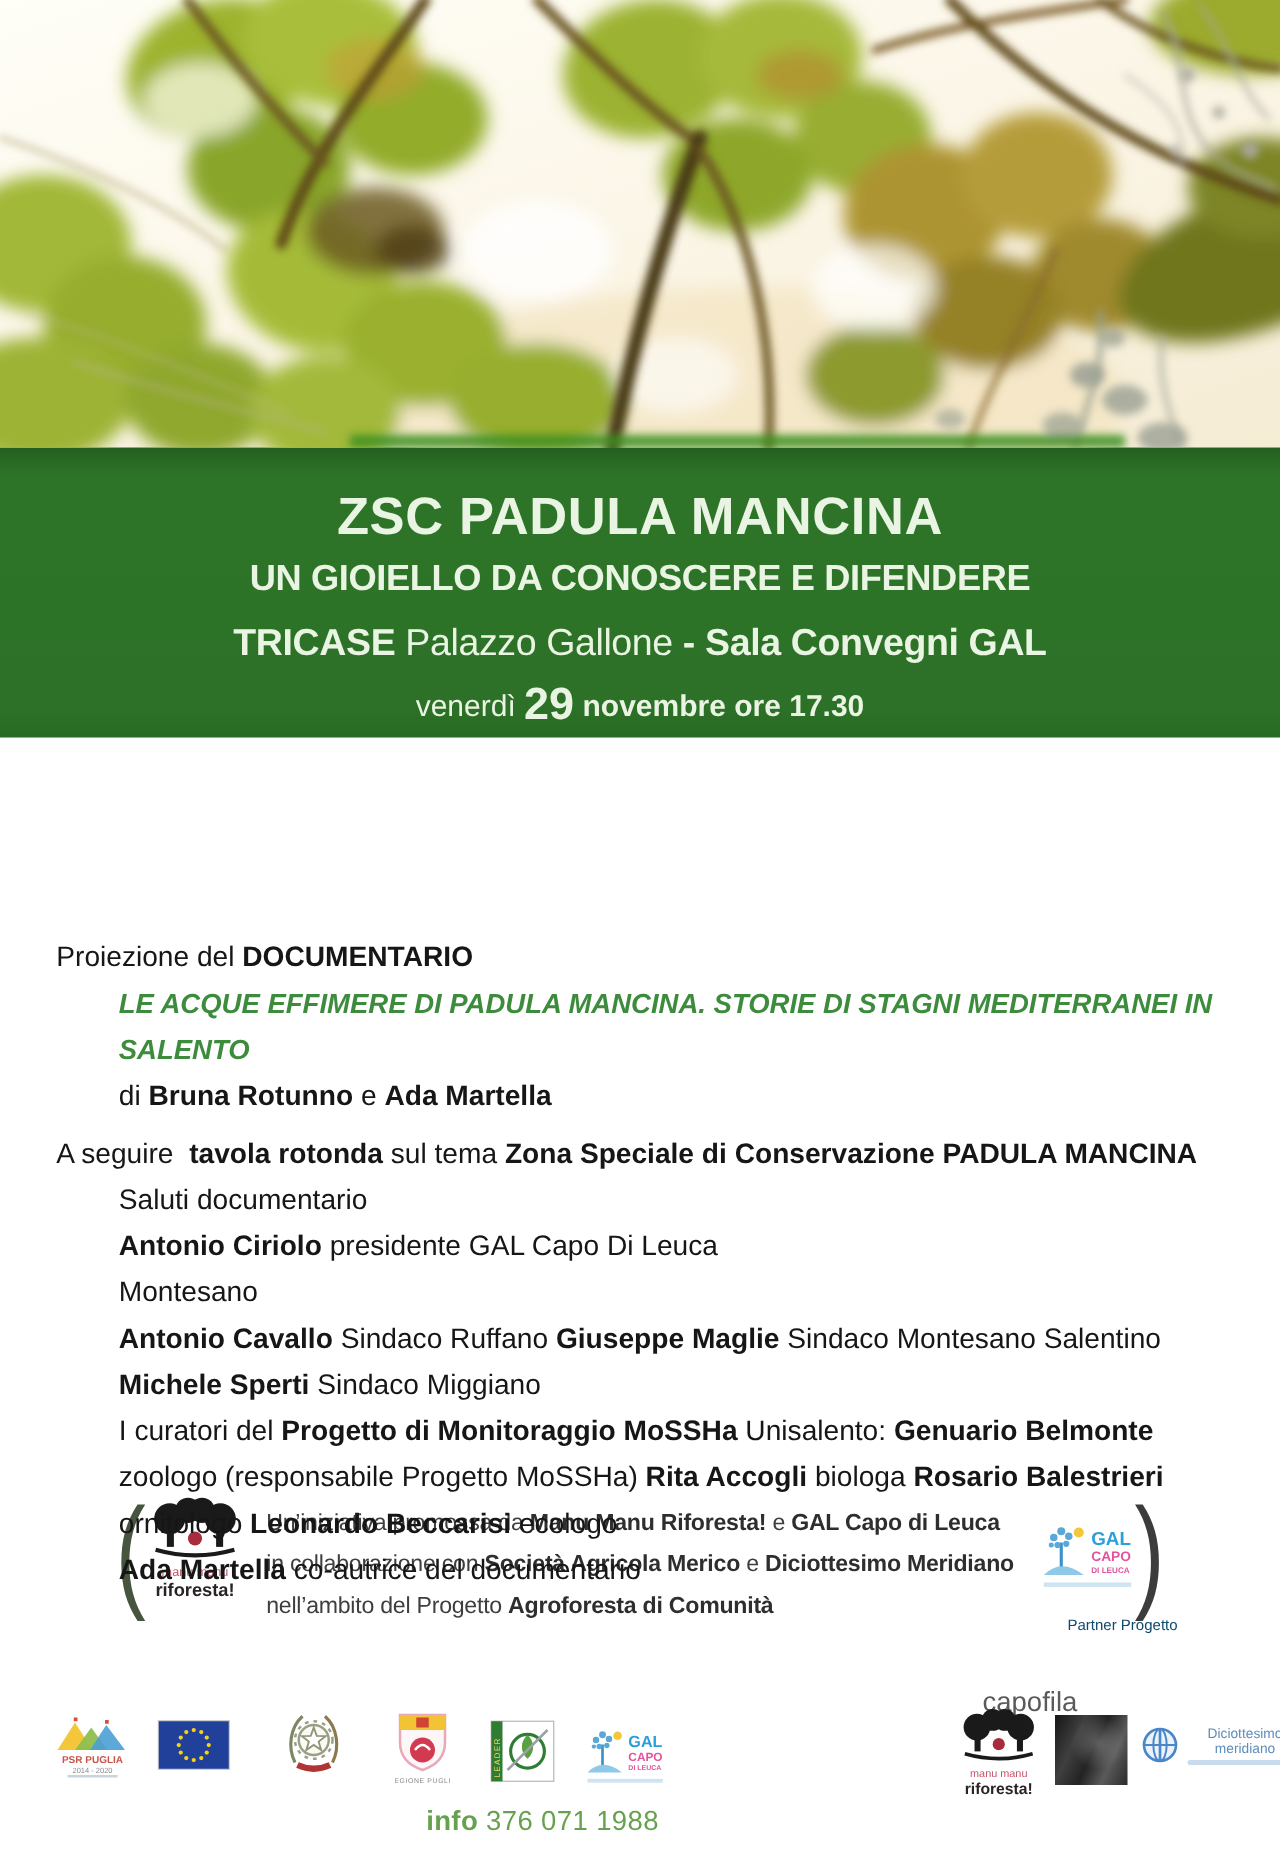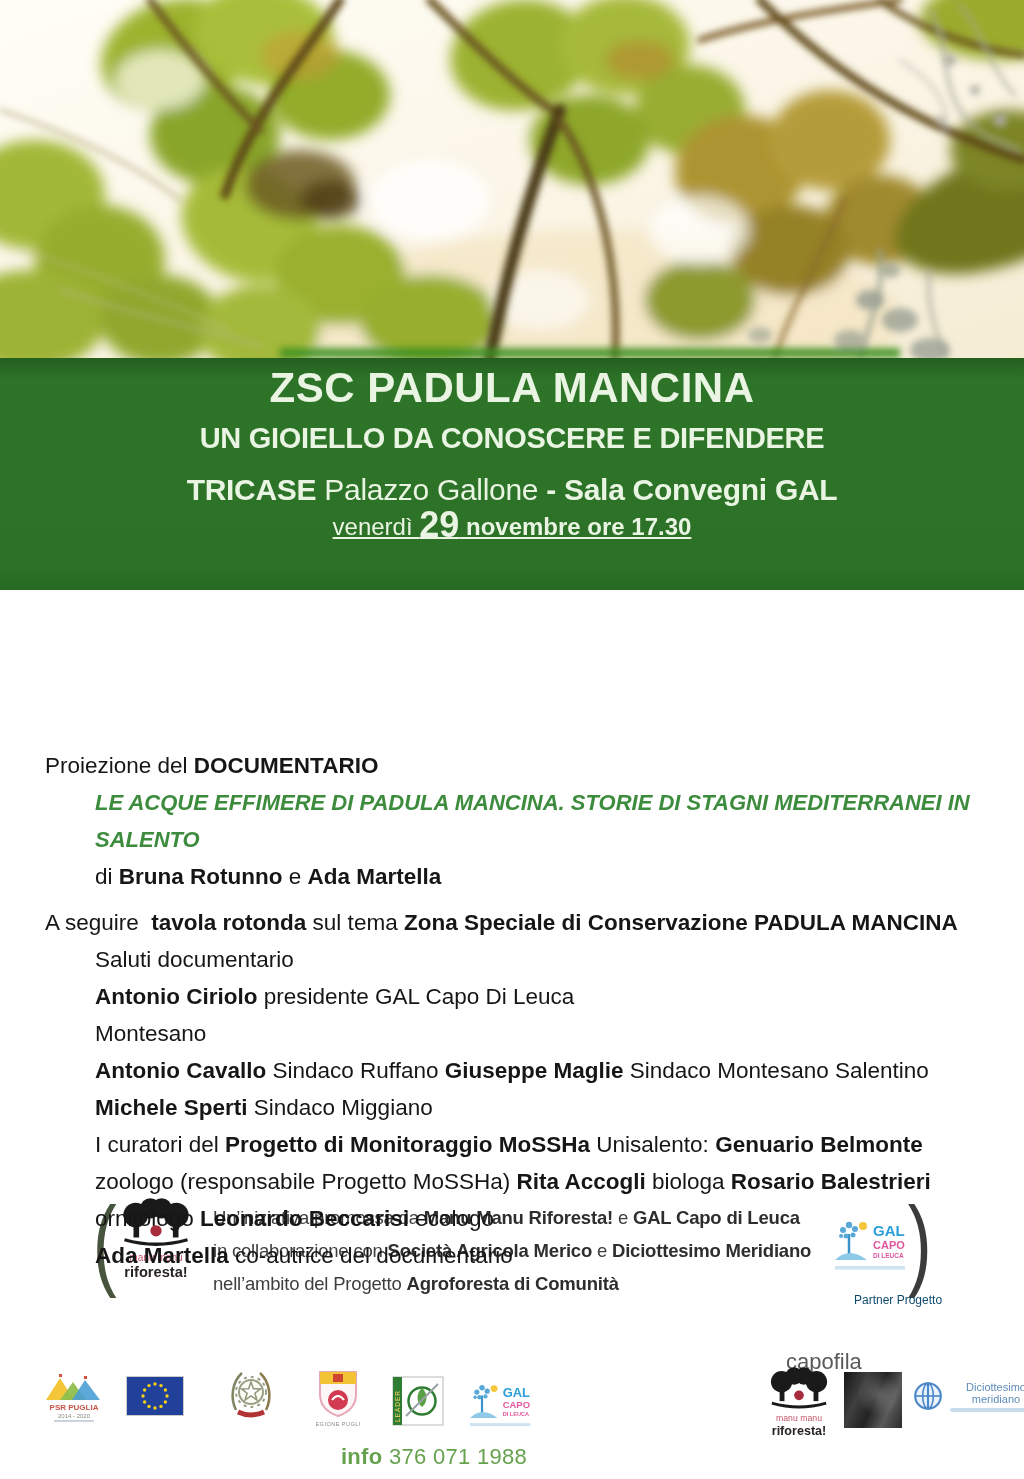--- a/index.html
+++ b/index.html
@@ -9,25 +9,25 @@
   }
   
   .photo{position:absolute;top:0;left:0;width:1024px;height:358px;overflow:hidden;}
   .photo svg{display:block;}
   
   .banner{
     position:absolute;top:358px;left:0;width:1024px;height:232px;
     background:linear-gradient(#245f1f,#2d7428 10%,#2c7127 90%,#276a22);
     text-align:center;color:#e9f5e2;
   }
-  .b-title{padding-top:8px;font-size:42px;font-weight:bold;letter-spacing:.5px;line-height:44px;}
+  .b-title{padding-top:33px;font-size:42px;font-weight:bold;letter-spacing:.5px;line-height:44px;}
   .b-sub{margin-top:12px;font-size:29px;font-weight:bold;letter-spacing:-.3px;line-height:32px;}
   .b-venue{margin-top:19px;font-size:30px;line-height:33px;letter-spacing:-.3px;}
   .b-venue .bold{font-weight:bold;}
-  .b-date{margin-top:4px;font-size:24px;line-height:30px;text-decoration:underline;}
+  .b-date{margin-top:17px;font-size:24px;line-height:30px;}
   .b-date .day{font-size:36px;font-weight:bold;vertical-align:-2px;}
   .b-date .bold{font-weight:bold;}
   
   .promo{position:absolute;top:590px;left:0;width:1024px;height:150px;}
   .bracket{position:absolute;top:597px;font-size:100px;line-height:110px;color:#47553f;
     transform:scaleX(.72);font-weight:normal;}
   .bracket.br-l{left:88px;}
   .bracket.br-r{left:903px;color:#3c3c3c;}
   .promo-logo-left{position:absolute;left:120px;top:606px;}
   .promo-text{position:absolute;left:213px;top:611px;font-size:18.5px;line-height:33px;

